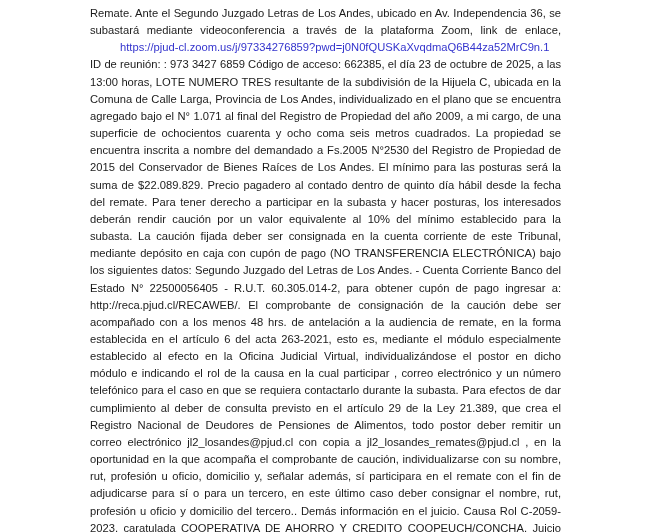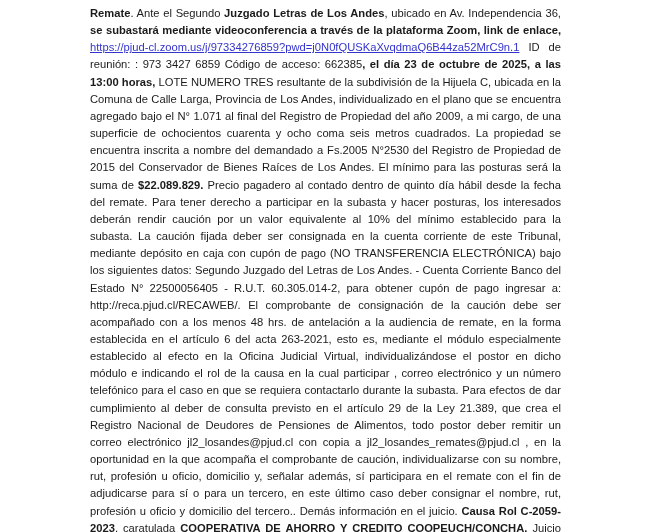--- a/index.html
+++ b/index.html
@@ -21,26 +21,26 @@
   }
   .notice {
     margin: 0;
     font-family: "Liberation Sans", sans-serif;
     font-size: 11.2px;
     line-height: 17.15px;
     color: #1b1b1b;
     text-align: justify;
     overflow-wrap: break-word;
   }
-  .b { font-weight: bold; }
+  .b { font-weight: normal; }
   .link {
     color: #3434cd;
-    text-decoration: underline;
     cursor: pointer;
     overflow-wrap: anywhere;
+    margin-left: 30px;
   }
 </style>
 </head>
 <body>
 
 <div class="document-page">
   <p class="notice"><span class="b">Remate</span><span>. Ante el Segundo </span><span class="b">Juzgado Letras de Los Andes</span><span>, ubicado en Av. Independencia 36, </span><span class="b">se subastará mediante videoconferencia a través de la plataforma Zoom, link de enlace, </span><span class="link">https://pjud-cl.zoom.us/j/97334276859?pwd=j0N0fQUSKaXvqdmaQ6B44za52MrC9n.1</span><span> ID de reunión: : 973 3427 6859  Código de acceso: 662385</span><span class="b">, el día 23 de octubre de 2025, a las 13:00 horas,</span><span> LOTE NUMERO TRES resultante de la subdivisión de la Hijuela C, ubicada en la Comuna de Calle Larga, Provincia de Los Andes, individualizado en el plano que se encuentra agregado bajo el N° 1.071 al final del Registro de Propiedad del año 2009, a mi cargo, de una superficie de ochocientos cuarenta y ocho coma seis metros cuadrados. La propiedad se encuentra inscrita a nombre del demandado a Fs.2005 N°2530 del Registro de Propiedad de 2015 del Conservador de Bienes Raíces de Los Andes. El mínimo para las posturas será la suma de </span><span class="b">$22.089.829.</span><span> Precio pagadero al contado dentro de quinto día hábil desde la fecha del remate. Para tener derecho a participar en la subasta y hacer posturas, los interesados deberán rendir caución por un valor equivalente al 10% del mínimo establecido para la subasta. La caución fijada deber ser consignada en la cuenta corriente de este Tribunal, mediante depósito en caja con cupón de pago (NO TRANSFERENCIA ELECTRÓNICA) bajo los siguientes datos: Segundo Juzgado del Letras de Los Andes. - Cuenta Corriente Banco del Estado N° 22500056405 - R.U.T. 60.305.014-2, para obtener cupón de pago ingresar a: </span><span>http://reca.pjud.cl/RECAWEB/</span><span>.  El comprobante de consignación de la caución debe ser acompañado con a los menos 48 hrs. de antelación a la audiencia de remate, en la forma establecida en el artículo 6 del acta 263-2021, esto es, mediante el módulo especialmente establecido al efecto en la Oficina Judicial Virtual, individualizándose el postor en dicho módulo e indicando el rol de la causa en la cual participar , correo electrónico y un número telefónico para el caso en que se requiera contactarlo durante la subasta. Para efectos de dar cumplimiento al deber de consulta previsto en el artículo 29 de la Ley 21.389, que crea el Registro Nacional de Deudores de Pensiones de Alimentos, todo postor deber remitir un correo electrónico </span><span>jl2_losandes@pjud.cl</span><span> con copia a </span><span>jl2_losandes_remates@pjud.cl</span><span> , en la oportunidad en la que acompaña el comprobante de caución, individualizarse con su nombre, rut, profesión u oficio, domicilio y, señalar además, sí participara en el remate con el fin de adjudicarse para sí o para un tercero, en este último caso deber consignar el nombre, rut, profesión u oficio y domicilio del tercero.. Demás información en el juicio. </span><span class="b">Causa Rol C-2059-2023</span><span>, caratulada </span><span class="b">COOPERATIVA DE AHORRO Y CREDITO COOPEUCH/CONCHA.</span><span> Juicio Ejecutivo. El secretario.</span></p>
 </div>
 
 </body></html>

